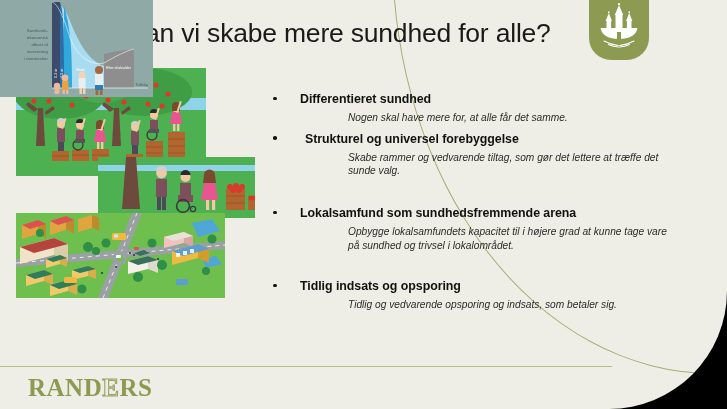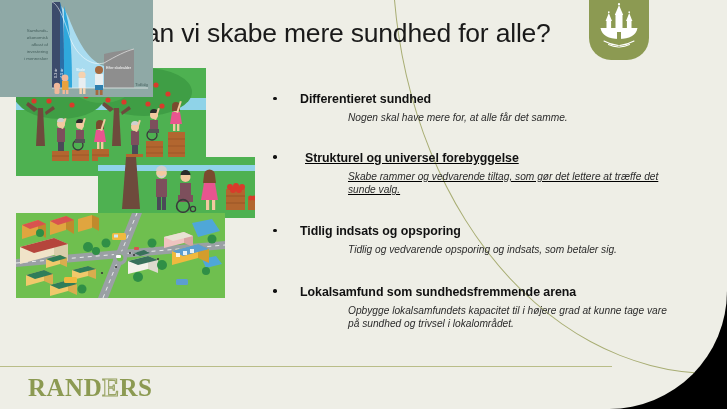--- a/index.html
+++ b/index.html
@@ -43,21 +43,21 @@
   }
   .bhead .dot{
     position:absolute;left:3px;top:4.5px;width:3.6px;height:3.6px;
     background:#111;border-radius:50%;
   }
   .bsub{
     padding-left:78px;margin-top:5px;
     font-size:10.2px;font-style:italic;color:#2b2b2b;line-height:1.34;
   }
   #blk0{margin-bottom:0;}
-  #blk1{margin-top:26px;text-decoration:underline;}
+  #blk1{margin-top:7px;}
   #blk1 .bhead{padding-left:35px;}
   #blk2{margin-top:28px;}
   #blk3{margin-top:27px;}
 
   
   #wordmark{
     position:absolute;left:28px;top:375px;
     font-family:"Liberation Serif", serif;
     font-size:25px;letter-spacing:.5px;line-height:1;
     color:#8c9a52;white-space:nowrap;
@@ -445,35 +445,35 @@
     </div>
 
     <div class="blk" id="blk1">
       <div class="bhead">
         <span class="dot"></span>
         <span>Strukturel og universel forebyggelse</span>
       </div>
       <div class="bsub">Skabe rammer og vedvarende tiltag, som gør det lettere at træffe det sunde valg.</div>
     </div>
 
+    <div class="blk" id="blk2">
+      <div class="bhead">
+        <span class="dot"></span>
+        <span>Lokalsamfund som sundhedsfremmende arena</span>
+      </div>
+      <div class="bsub">Opbygge lokalsamfundets kapacitet til i højere grad at kunne tage vare på sundhed og trivsel i lokalområdet.</div>
+    </div>
+
     <div class="blk" id="blk3">
       <div class="bhead">
         <span class="dot"></span>
         <span>Tidlig indsats og opsporing</span>
       </div>
       <div class="bsub">Tidlig og vedvarende opsporing og indsats, som betaler sig.</div>
     </div>
 
-    <div class="blk" id="blk2">
-      <div class="bhead">
-        <span class="dot"></span>
-        <span>Lokalsamfund som sundhedsfremmende arena</span>
-      </div>
-      <div class="bsub">Opbygge lokalsamfundets kapacitet til i højere grad at kunne tage vare på sundhed og trivsel i lokalområdet.</div>
-    </div>
-
   </div>
 
   <div id="wordmark">
     <span class="solid">RAND</span><span class="hollow">E</span><span class="solid">RS</span>
   </div>
 
 </div>
 
 </body></html>

